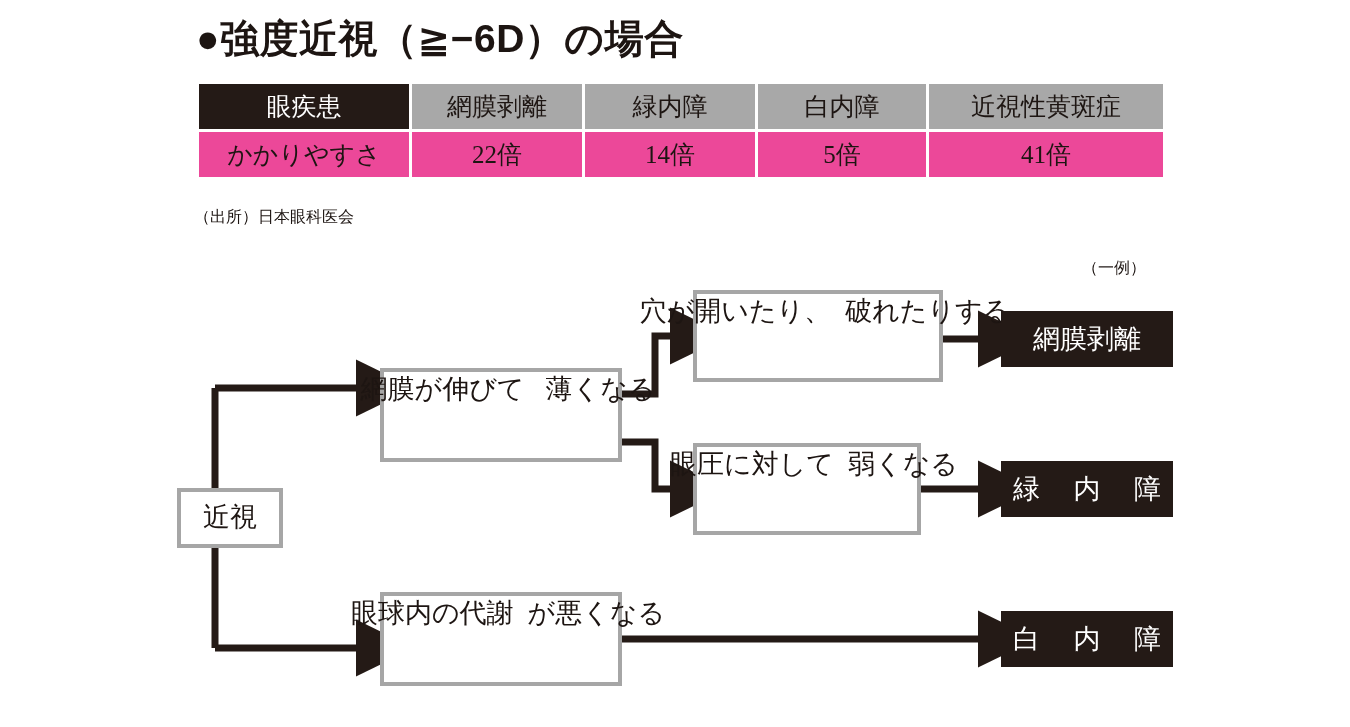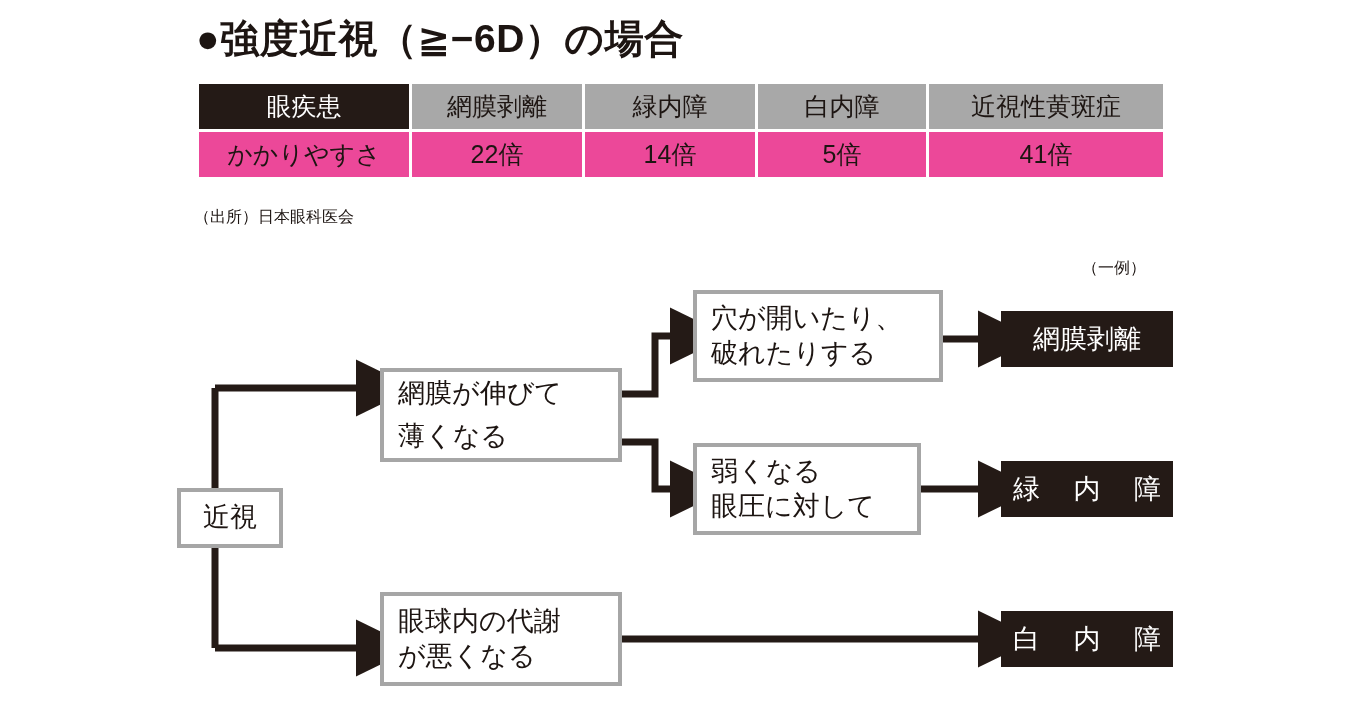--- a/index.html
+++ b/index.html
@@ -38,20 +38,21 @@
     table-layout: fixed;
   }
   #stat-table td {
     height: 45px;
     text-align: center;
     vertical-align: middle;
     font-size: 25px;
     font-weight: 400;
     padding: 0 4px;
     white-space: nowrap;
+    font-family: Liberation Serif, serif;
   }
   .col-w0 { width: 202px; }
   .col-w1 { width: 162px; }
   .col-w2 { width: 162px; }
   .col-w3 { width: 160px; }
   .col-w4 { width: 226px; }
 
   .cell-dark {
     background: #241a16;
     color: #ffffff;
@@ -96,21 +97,21 @@
   #flow-svg {
     position: absolute;
     left: 0;
     top: 0;
   }
 
   .node {
     position: absolute;
     box-sizing: border-box;
     display: flex;
-    flex-direction: column;
+    flex-direction: row;
     justify-content: center;
     background: #ffffff;
     border: 4px solid #a6a6a6;
     font-size: 27px;
     line-height: 1.30;
     color: #1d1512;
     z-index: 3;
   }
   .node .ln {
     padding-left: 14px;
@@ -209,22 +210,22 @@
     <span class="ln">網膜が伸びて</span>
     <span class="ln">薄くなる</span>
   </div>
 
   <div id="node-hole" class="node">
     <span class="ln">穴が開いたり、</span>
     <span class="ln">破れたりする</span>
   </div>
 
   <div id="node-pressure" class="node">
+    <span class="ln">眼圧に対して</span>
     <span class="ln">弱くなる</span>
-    <span class="ln">眼圧に対して</span>
   </div>
 
   <div id="node-metabolism" class="node">
     <span class="ln">眼球内の代謝</span>
     <span class="ln">が悪くなる</span>
   </div>
 
   <div id="outcome-retinal-detachment" class="outcome">
     <span>網膜剥離</span>
   </div>

